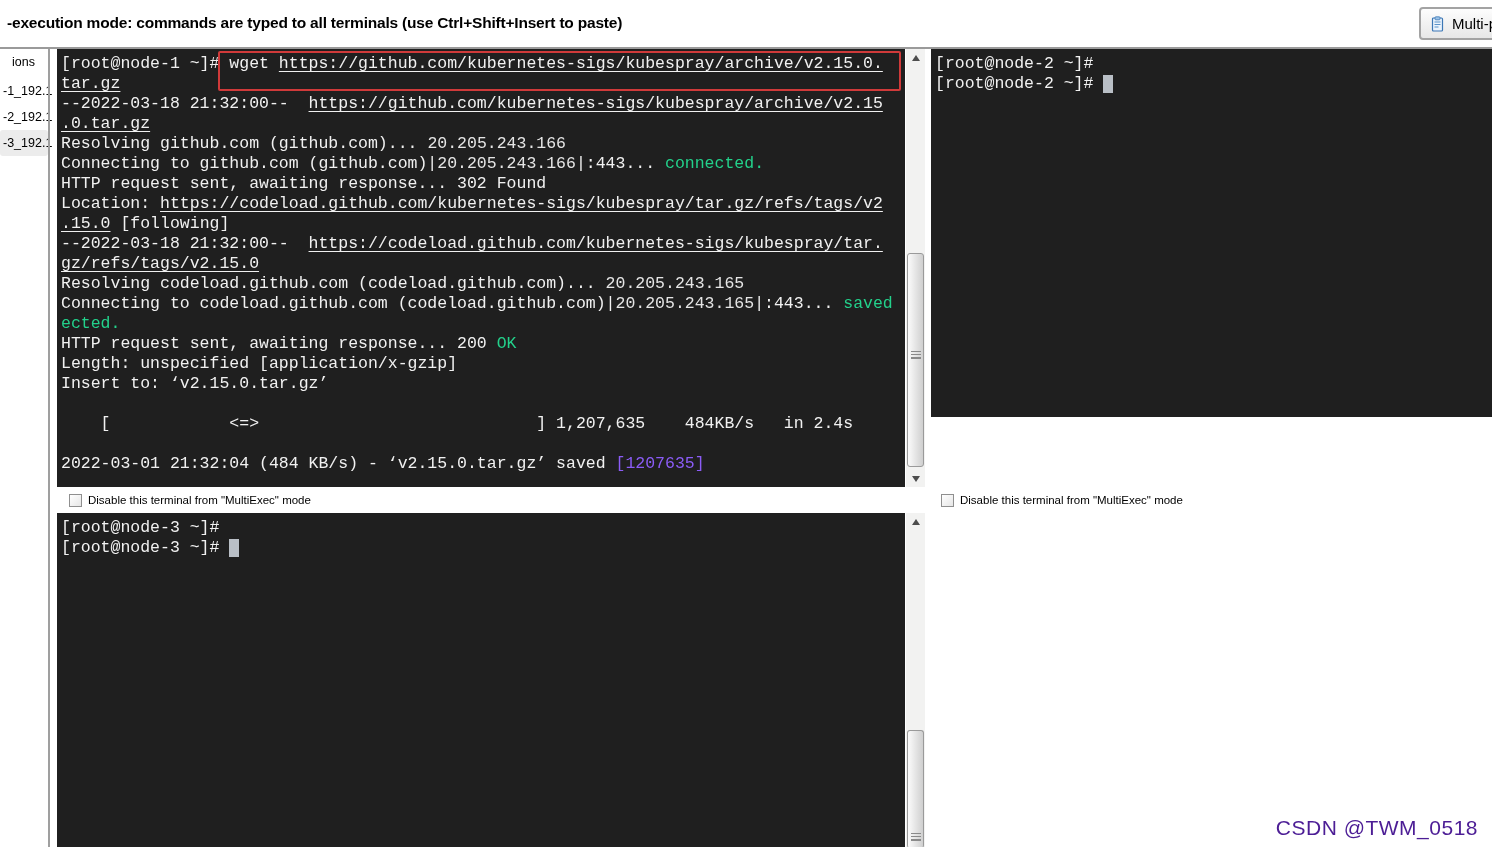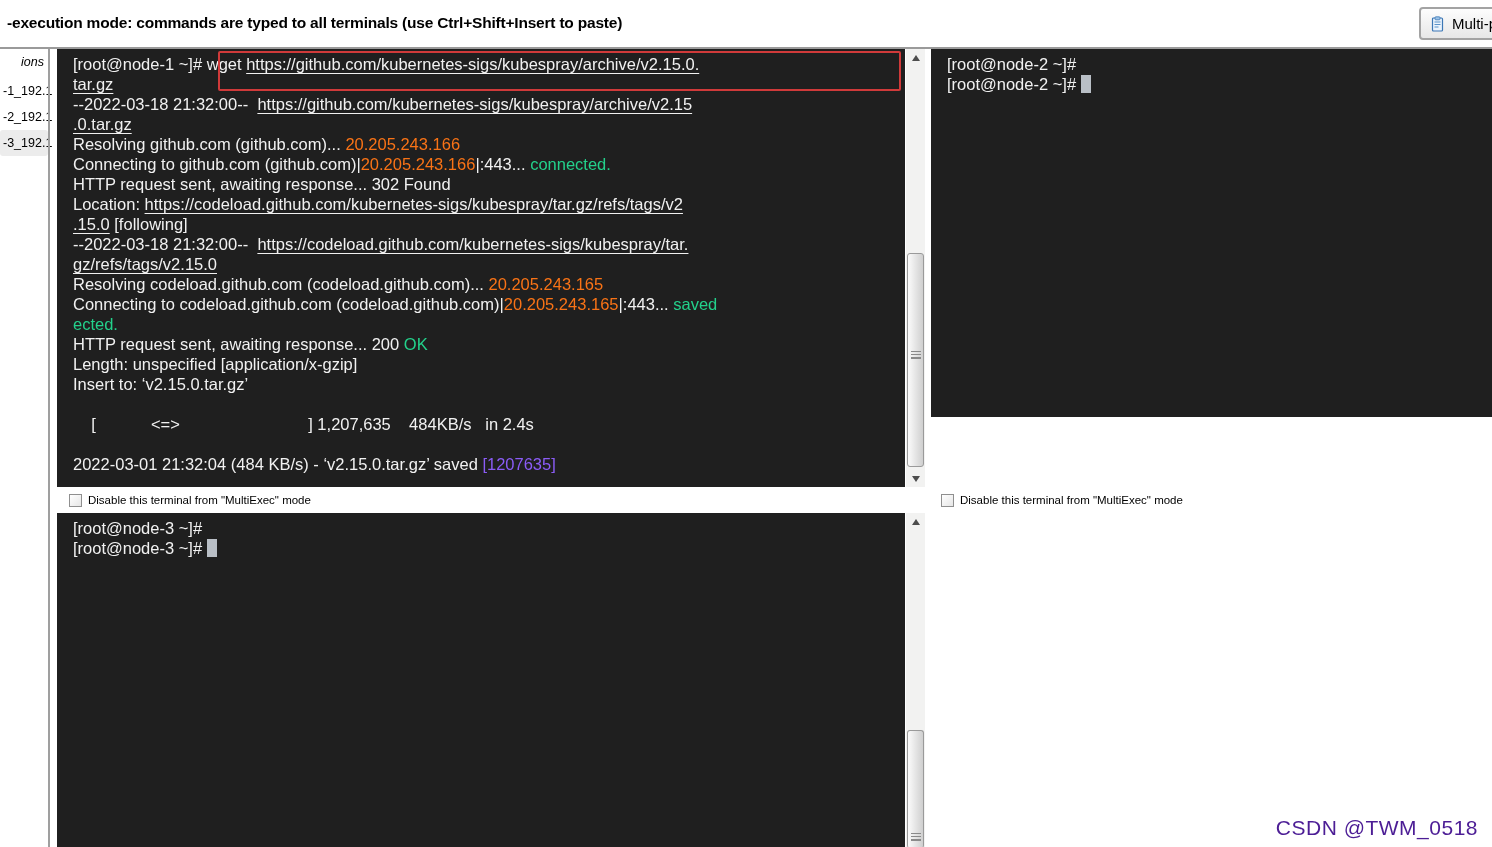--- a/index.html
+++ b/index.html
@@ -10,35 +10,35 @@
   .topbar { position:absolute; left:9px; top:0; width:1492px; height:47px; background:#ffffff;border-radius:23px; }
   .topbar-title { position:absolute; left:-2px; top:14px; font-size:15.5px; font-weight:bold; color:#000; white-space:nowrap; letter-spacing:-0.2px; }
   .hline { position:absolute; left:0; top:47px; width:1492px; height:2px; background:#9a9a9a; }
 
   .multi-paste-btn { position:absolute; left:1410px; top:7px; width:100px; height:33px;
     border:2px solid #a3a3a3; border-radius:4px; background:linear-gradient(#fdfdfd,#e7e7e7);
     display:flex; align-items:center; gap:6px; padding-left:9px; font-size:15px; color:#000; cursor:pointer; }
 
   
   .sidebar { position:absolute; left:0; top:49px; width:48px; }
-  .sessions-header { margin-top:6px; margin-bottom:9px; padding-left:21px; font-size:12.5px; color:#000; white-space:nowrap;font-style:italic; }
+  .sessions-header { margin-top:6px; margin-bottom:9px; padding-left:12px; font-size:12.5px; color:#000; white-space:nowrap; }
   .session-item { height:26px; line-height:26px; padding-left:3px; font-size:12.5px; color:#000; white-space:nowrap; cursor:pointer; }
   .session-item.active { background:#ececec; border-radius:3px; }
   .sidebar-divider { position:absolute; left:48px; top:49px; width:1.5px; height:798px; background:#9f9f9f; }
 
   
   .term { position:absolute; background:#1f1f1f; color:#f1f1f1;
-    font-family:Liberation Sans, sans-serif; font-size:16.5px; line-height:20px;
-    padding:5px 0 0 16px; overflow:hidden; }
+    font-family:Liberation Mono, monospace; font-size:16.5px; line-height:20px;
+    padding:5px 0 0 4px; overflow:hidden; }
   #term1 { left:57px;  top:49px;  width:848px; height:438px; }
   #term2 { left:931px; top:49px;  width:561px; height:368px; }
   #term3 { left:57px;  top:513px; width:848px; height:334px; }
   .term-line { white-space:pre; }
   .term .u { text-decoration:underline; text-underline-offset:3px; }
-  .term .magenta { color:#f97316; }
+  .term .magenta { color:#e5e5e5; }
   .term .green { color:#23d18b; }
   .term .cyan { color:#8b5cf6; }
   .cursor { display:inline-block; width:10px; height:18px; background:#b9bfc6; vertical-align:text-bottom; }
   .cmd-box { position:absolute; left:161px; top:2px; width:683px; height:40px;
     border:2px solid #d03a3a; border-radius:2px; pointer-events:none; }
 
   
   .vscroll { position:absolute; width:20px; background:#f2f2f1; border-left:1px solid #ffffff; }
   #scroll1 { left:905px; top:49px;  height:438px; }
   #scroll3 { left:905px; top:513px; height:334px; }

